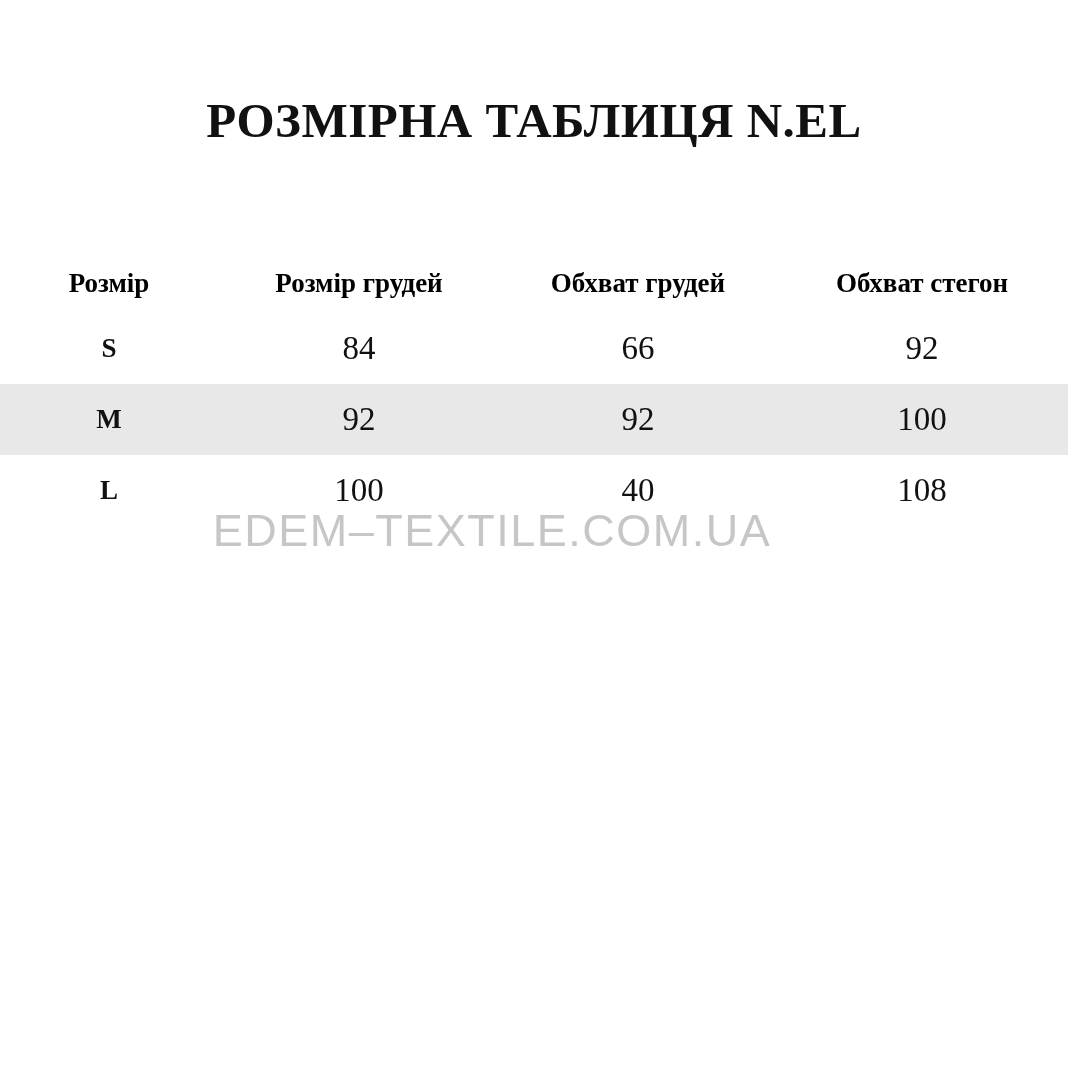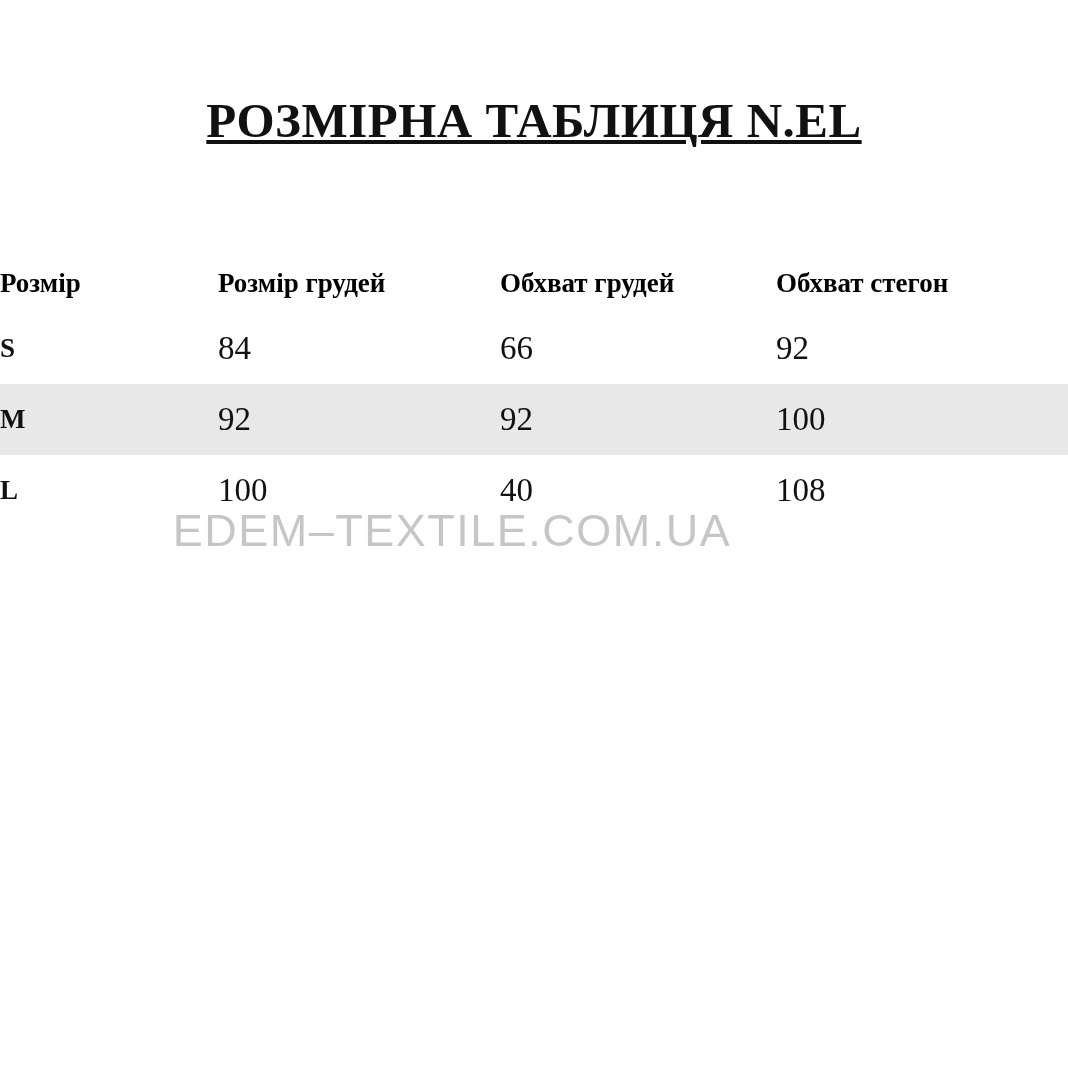--- a/index.html
+++ b/index.html
@@ -22,36 +22,35 @@
   }
   .title {
     text-align: center;
     font-family: "Liberation Serif", serif;
     font-size: 49px;
     font-weight: bold;
     letter-spacing: 0.5px;
     margin: 0;
     padding-top: 92px;
     color: #111111;
-    text-decoration: underline;
   }
   .table-wrap {
     position: absolute;
     top: 258px;
     left: 0;
     width: 1068px;
   }
   table.size-table {
     width: 1068px;
     border-collapse: collapse;
     table-layout: fixed;
   }
   table.size-table th,
   table.size-table td {
-    text-align: left;
+    text-align: center;
     border: none;
     font-family: "Liberation Serif", serif;
   }
   table.size-table thead th {
     font-size: 27px;
     font-weight: bold;
     padding: 10px 0 14px 0;
     color: #000000;
   }
   table.size-table tbody td {
@@ -77,20 +76,21 @@
     left: 0;
     width: 904px;
     text-align: center;
     font-family: "Liberation Sans", sans-serif;
     font-size: 45px;
     letter-spacing: 1.5px;
     color: #bdbdbd;
     opacity: 0.85;
     pointer-events: none;
     white-space: nowrap;
+    padding-left: 40px;
   }
 </style>
 </head>
 <body>
 
 <div class="page">
 
   <h1 class="title">РОЗМІРНА ТАБЛИЦЯ N.EL</h1>
 
   <div class="table-wrap">

